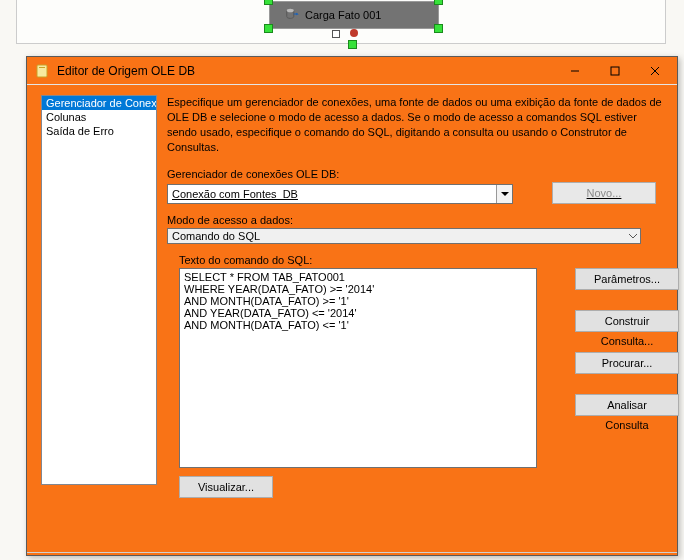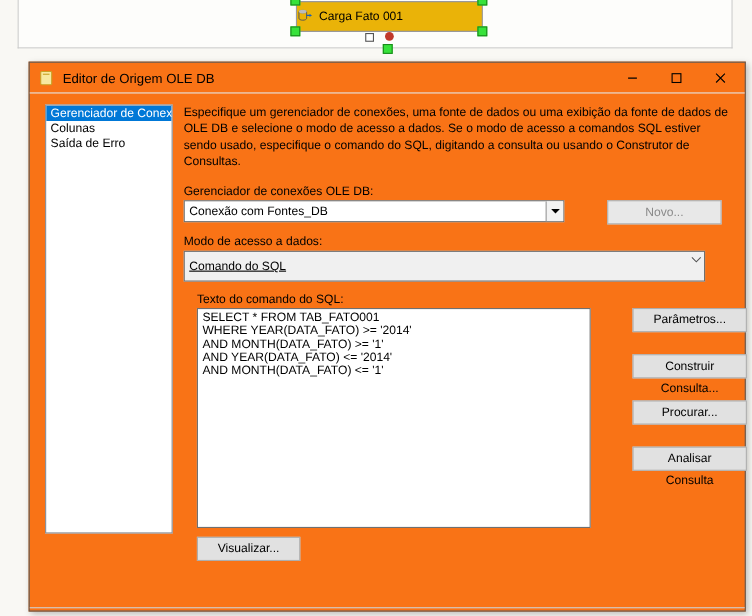--- a/index.html
+++ b/index.html
@@ -1,21 +1,21 @@
 <!DOCTYPE html>
 <html><head>
 <meta charset="utf-8">
 <style>
   * { box-sizing: border-box; font-family: "Segoe UI", Tahoma, sans-serif; font-size: 11px; }
   body { margin: 0; width: 684px; height: 560px; background: #fff; overflow: hidden; position: relative; }
 
   
   .canvas-bg { position:absolute; inset:0; background:#f9f8f4; }
   .canvas-border { position:absolute; left:16px; top:0; width:650px; height:44px; border:1px solid #ccc; border-top:none; background:#fdfdfb; }
-  .task-box { position:absolute; left:269px; top:1px; width:170px; height:28px; background:#eab308; border:1px solid #999; border-radius:2px; display:flex; align-items:center; gap:6px; padding:0 0; }
+  .task-box { position:absolute; left:269px; top:1px; width:170px; height:28px; background:#737373; border:1px solid #999; border-radius:2px; display:flex; align-items:center; gap:6px; padding:0 15px; }
   .task-handle { width:9px; height:9px; background:#37e23a; border:1px solid #1a8a1c; }
   .handle-tl{position:absolute;left:264px;top:-4px;}
   .handle-tr{position:absolute;left:434px;top:-4px;}
   .handle-bl{position:absolute;left:264px;top:24px;}
   .handle-br{position:absolute;left:434px;top:24px;}
   .handle-bm{position:absolute;left:348px;top:40px;}
   .red-dot{position:absolute;width:8px;height:8px;border-radius:50%;background:#c0392b;left:350px;top:29px;}
   .dest-icon{position:absolute;width:8px;height:8px;border:1px solid #555;left:332px;top:30px;background:#fff;}
 
   .window { position:absolute; left:26px; top:56px; width:652px; height:500px; background:#f97316; border:1px solid #5a5a5a; box-shadow:2px 2px 6px rgba(0,0,0,0.25); display:flex; flex-direction:column; }
@@ -27,27 +27,27 @@
 
   .dialog-body { display:flex; flex-direction:column; flex:1; padding:10px 14px 2px 14px; }
   .config-text { margin:4px 0 20px 6px; color:#000; }
   .main-row { display:flex; flex:1; min-height:0; }
   .nav-list { width:116px; border:1px solid #828790; height:390px; margin-right:10px; padding:0; overflow:hidden; background:#fff; }
   .nav-list div { padding:1px 4px; white-space:nowrap; cursor:default; }
   .nav-list .selected { background:#0078d7; color:#fff; }
   .content { flex:1; display:flex; flex-direction:column; min-width:0; }
   .desc { margin-bottom:14px; line-height:1.35; }
   .lbl { margin-bottom:2px; }
-  .row-combo { display:flex; gap:11px; margin-bottom:10px; align-items:flex-start; }
+  .row-combo { display:flex; gap:11px; margin-bottom:10px; align-items:flex-end;text-decoration:underline; }
   .combo { flex:1; height:20px; border:1px solid #707070; background:#fff; display:flex; align-items:center; padding:0 4px; position:relative; }
   .combo .arrow{position:absolute;right:0;top:0;width:16px;height:18px;border-left:1px solid #999;display:flex;align-items:center;justify-content:center;background:#f3f3f3;}
   .btn { height:22px; min-width:104px; background:#e1e1e1; border:1px solid #adadad; color:#000; padding:0 8px; cursor:default; text-align:center; line-height:20px;margin-left:28px;}
   .btn.disabled{color:#8a8a8a; background:#e8e8e8;}
   .btn.small{min-width:94px;}
-  .select-wide{height:28px;border:1px solid #707070;background:#f0f0f0;display:flex;align-items:center;padding:0 4px;position:relative;max-width:474px;text-decoration:underline;}
+  .select-wide{height:16px;border:1px solid #707070;background:#f0f0f0;display:flex;align-items:center;padding:0 4px;position:relative;max-width:474px;}
   .select-wide .arrow{position:absolute;right:2px;top:2px;}
   .sql-row{display:flex;gap:10px;}
   .sql-box{flex:1;height:200px;border:1px solid #707070;background:#fff;padding:2px 4px;font-family:"Segoe UI",sans-serif;font-size:11px;white-space:pre;overflow:auto;resize:none;outline:none;max-width:360px;}
   .side-btns{display:flex;flex-direction:column;gap:20px;width:116px;}
   .preview-btn{margin-top:8px;width:94px;}
   .sep{border-top:1px solid #d0d0d0;margin:8px -14px 0 -14px;}
 </style>
 </head>
 <body>
 

